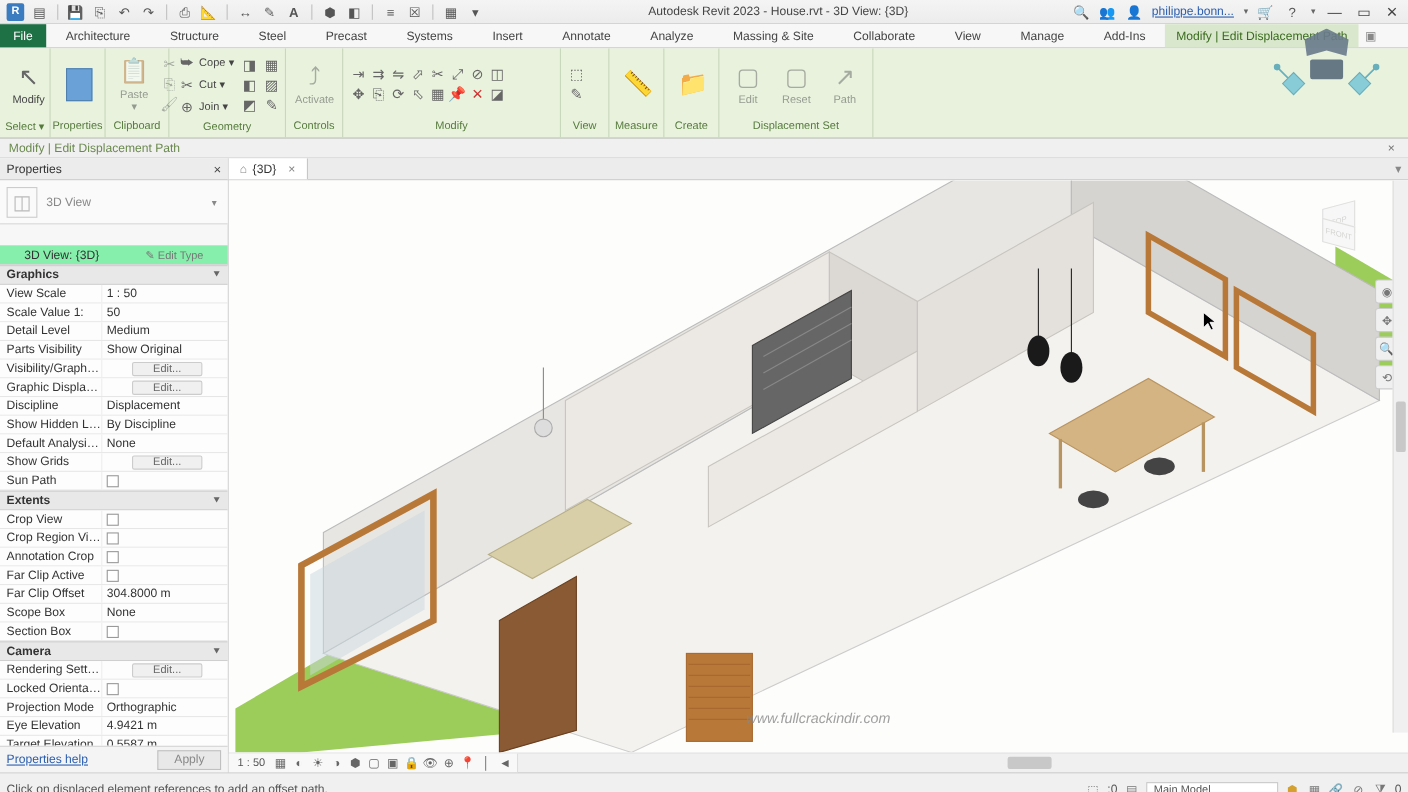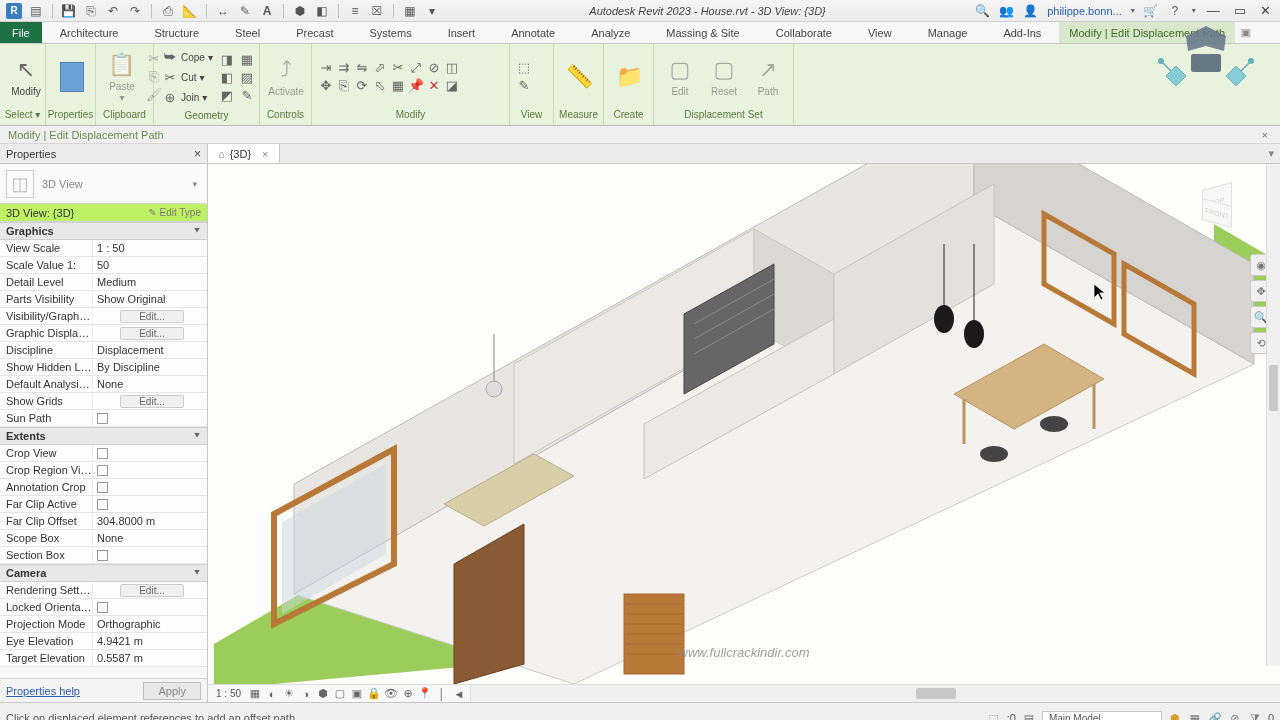--- a/index.html
+++ b/index.html
@@ -3,23 +3,23 @@
 <meta charset="utf-8">
 <style>
 * { box-sizing: border-box; margin: 0; padding: 0; font-family: "Segoe UI", Arial, sans-serif; }
 body { width: 1280px; height: 720px; overflow: hidden; background: #fff; font-size: 11px; color: #333; position: relative; }
 
 
 .titlebar { height: 22px; background: linear-gradient(#f4f4f4,#ececec); display: flex; align-items: center; border-bottom: 1px solid #d0d0d0; }
 .titlebar .left-icons { display: flex; align-items: center; gap: 6px; padding: 0 6px; }
 .titlebar .qat-icon { width: 16px; height: 16px; display: inline-flex; align-items: center; justify-content: center; color: #555; font-size: 12px; }
 .titlebar .qat-sep { width: 1px; height: 14px; background: #c0c0c0; margin: 0 2px; }
-.titlebar .title { flex: 1; text-align: center; font-size: 11px; color: #444; font-style: italic; }
+.titlebar .title { flex: 1; text-align: center; font-size: 11px; color: #444; }
 .titlebar .right-icons { display: flex; align-items: center; gap: 8px; padding: 0 6px; }
-.titlebar .user { font-size: 11px; color: #2a5db0; }
+.titlebar .user { font-size: 11px; color: #2a5db0; text-decoration: underline; }
 .titlebar .caret { font-size: 8px; color: #666; margin-left: 1px; }
 .win-btn { font-size: 13px; color: #444; padding: 0 3px; }
 
 
 .ribbon-tabs { height: 22px; background: #f7f7f7; display: flex; align-items: stretch; border-bottom: 1px solid #c7c7c7; }
 .ribbon-tabs .tab { padding: 0 18px; display: flex; align-items: center; font-size: 11px; color: #444; cursor: pointer; }
 .ribbon-tabs .tab.file { background: #1e7145; color: #fff; padding: 0 12px; }
 .ribbon-tabs .tab.active { background: #d9e8cc; color: #3a6b1f; }
 .ribbon-tabs .spacer { flex: 1; }
 .ribbon-tabs .context-title { background: #e8f2dd; color: #568a32; font-size: 11px; padding: 0 10px; display:flex; align-items:center; }
@@ -48,21 +48,21 @@
 .main { display:flex; height: calc(720px - 22px - 22px - 82px - 18px - 18px); }
 
 
 .props { width: 208px; border-right:1px solid #c7c7c7; display:flex; flex-direction:column; background:#f7f7f7; }
 .props .header { height:20px; background:#ececec; border-bottom:1px solid #c7c7c7; display:flex; align-items:center; padding:0 6px; font-size:11px; }
 .props .header .x { margin-left:auto; color:#444; font-size:12px; }
 .type-sel { height:40px; display:flex; align-items:center; gap:8px; padding:4px 6px; border-bottom:1px solid #d6d6d6; background:#fafafa; }
 .type-sel .cube { width:28px; height:28px; border:1px solid #ccc; display:flex; align-items:center; justify-content:center; color:#bbb; font-size:18px;}
 .type-sel .name { color:#888; font-size:11px; }
 .type-sel .dd { margin-left:auto; color:#888; font-size:9px; padding:0 4px;}
-.instance-row { height:18px; display:flex; align-items:center; padding:0 6px; font-size:11px; background:#bef264; border-bottom:1px solid #d6d6d6; }
+.instance-row { height:18px; display:flex; align-items:center; padding:0 22px; font-size:11px; background:#86efac; border-bottom:1px solid #d6d6d6;margin-top:19px; }
 .instance-row .edit { margin-left:auto; color:#777; font-size:10px;}
 .prop-grid { flex:1; overflow:hidden; }
 .prop-section { background:#e8e8e8; font-weight:bold; font-size:11px; padding:2px 6px; border-top:1px solid #cfcfcf; border-bottom:1px solid #cfcfcf; display:flex; align-items:center;}
 .prop-section .sx { margin-left:auto; font-size:10px; color:#666; font-weight:normal;}
 .prop-row { display:flex; height:17px; border-bottom:1px solid #e6e6e6; font-size:11px; align-items:center; background:#fdfdfd; }
 .prop-row .k { width:92px; padding-left:6px; color:#333; white-space:nowrap; overflow:hidden; text-overflow:ellipsis; }
 .prop-row .v { flex:1; padding-left:4px; color:#333; border-left:1px solid #eee; display:flex; align-items:center; height:100%; }
 .prop-row .v.edit-btn { justify-content:center; }
 .prop-row .v.edit-btn span { background:#f0f0f0; border:1px solid #ccc; padding:0 18px; font-size:10px; color:#666; border-radius:2px; }
 .prop-row .chk { width:11px; height:11px; border:1px solid #999; background:#fff; }

